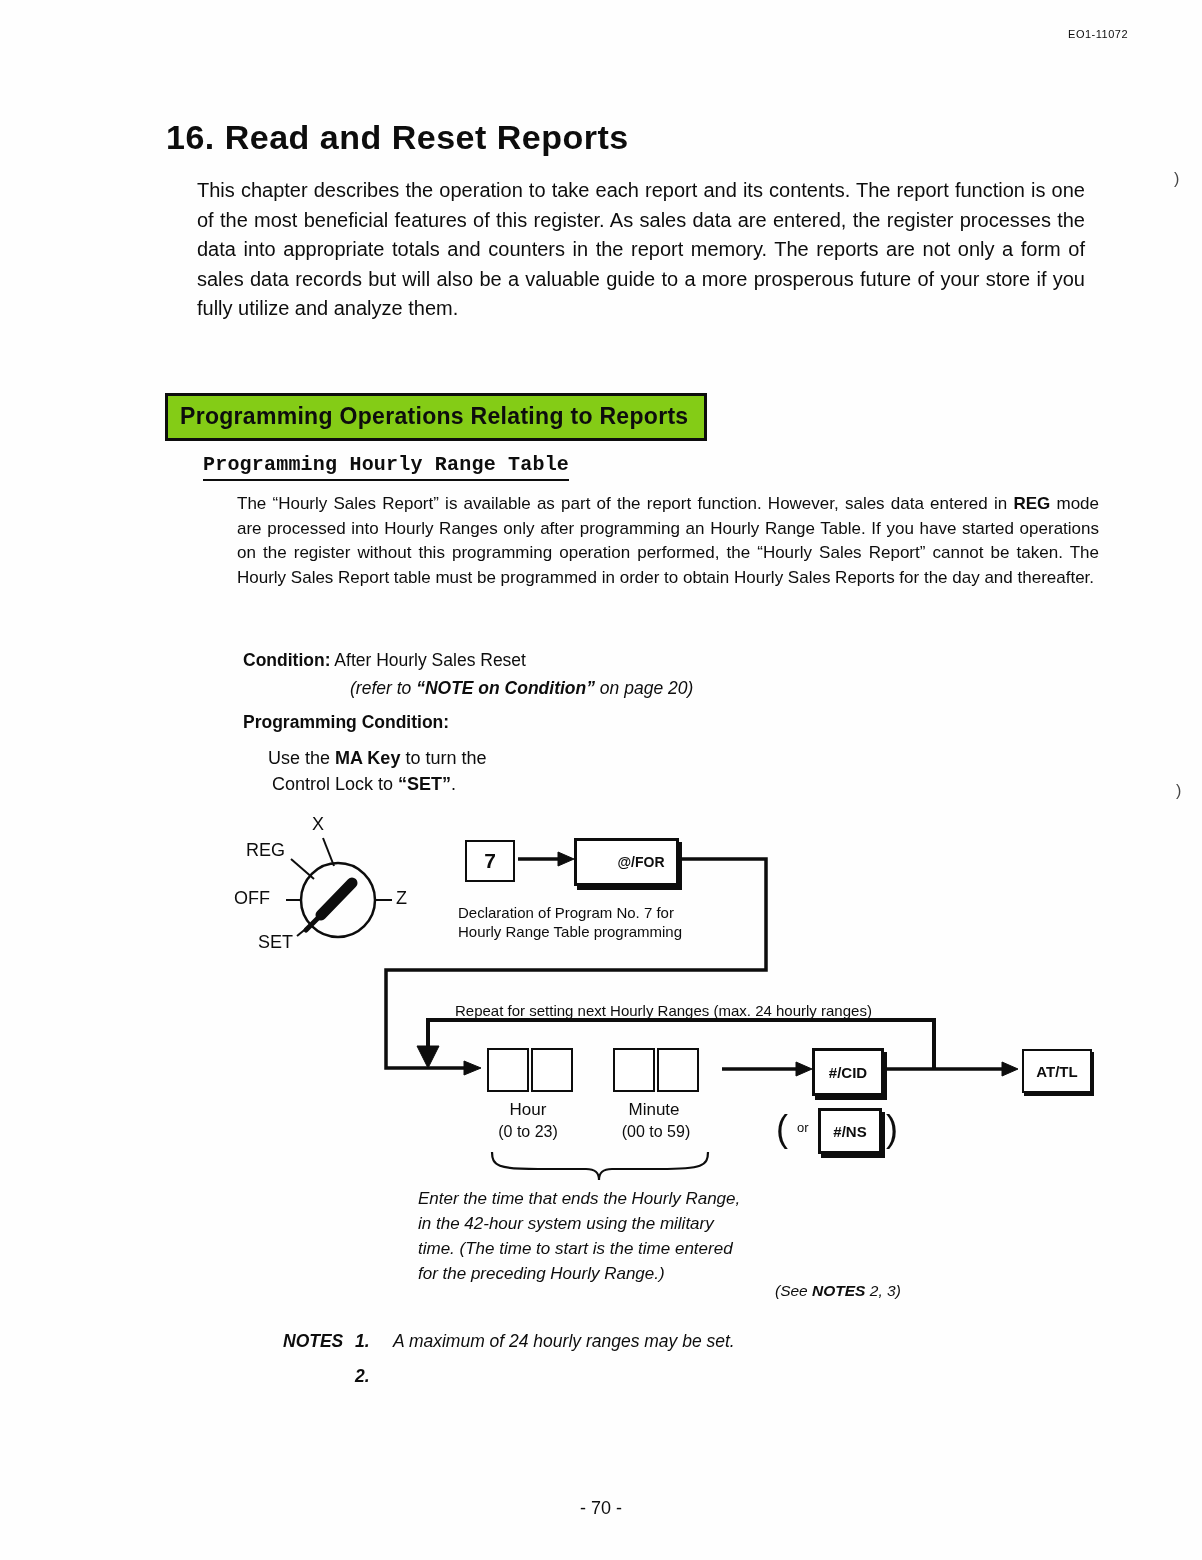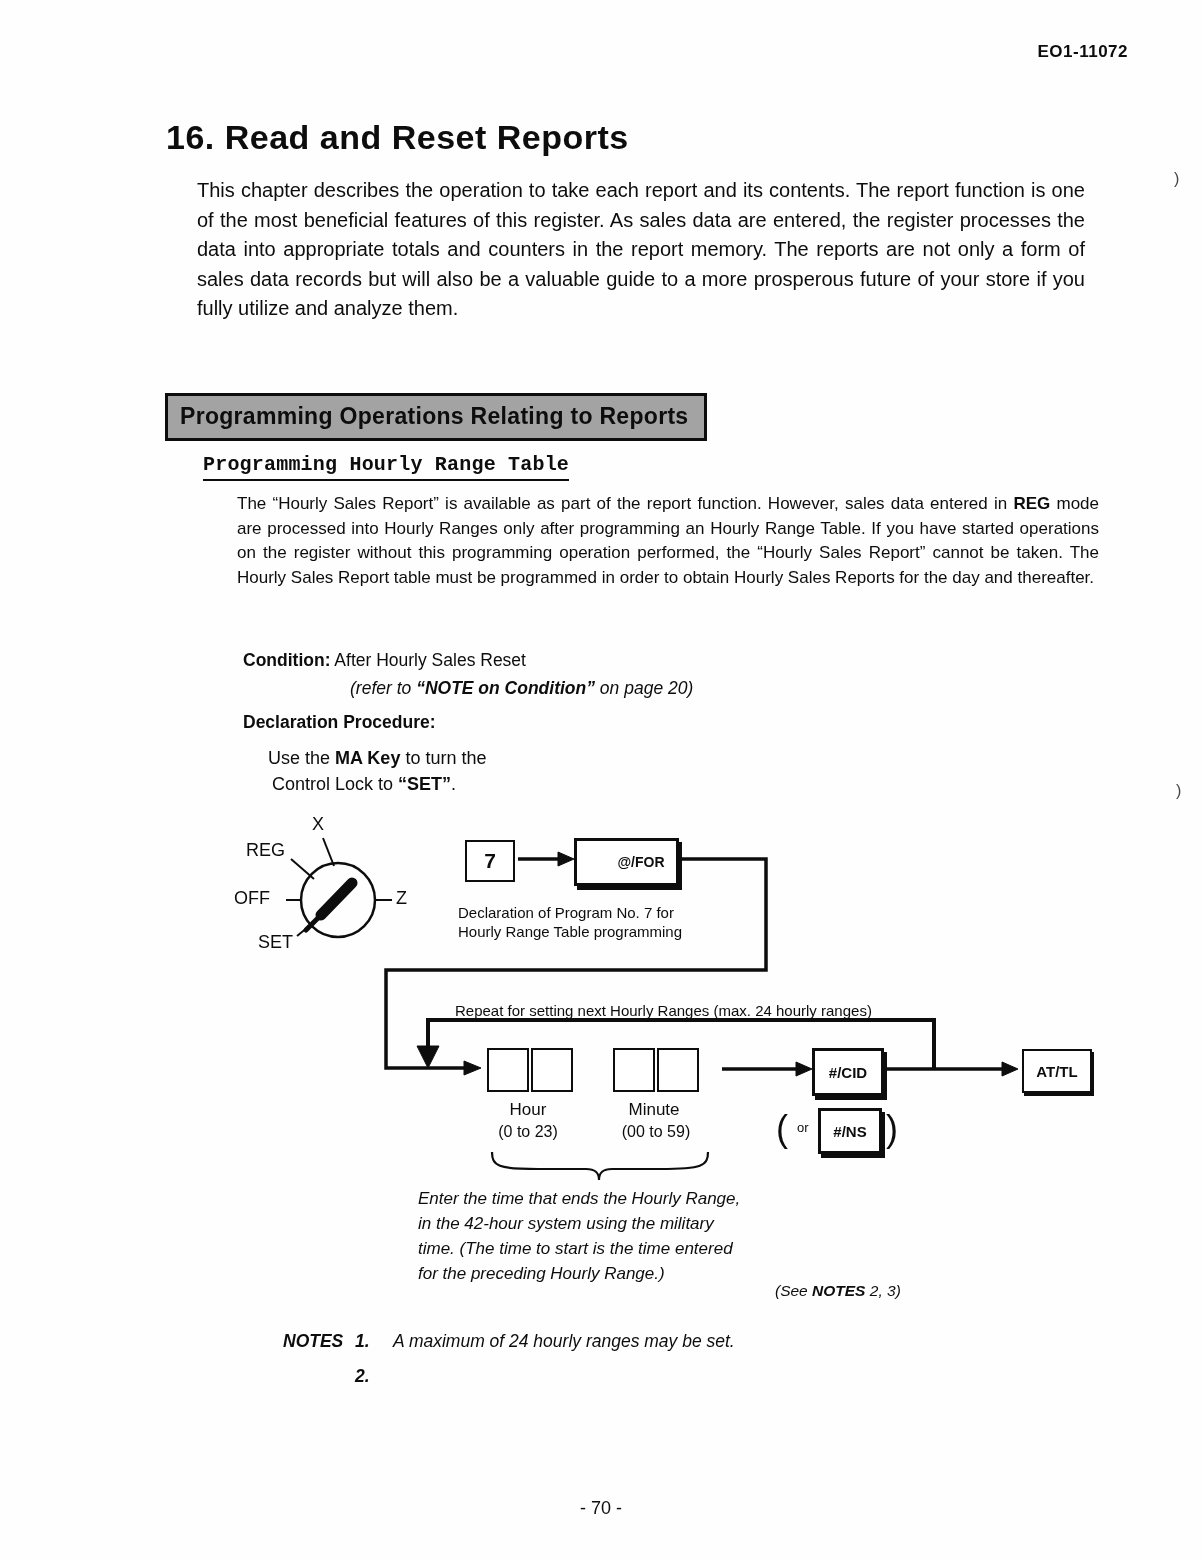--- a/index.html
+++ b/index.html
@@ -3,26 +3,26 @@
 <meta charset="utf-8">
 <style>
   html,body{margin:0;padding:0;background:#e9e9e9;}
   .page{
     position:relative;width:1202px;height:1560px;margin:0 auto;
     background:#fefefe;color:#0d0d0d;
     font-family:"Liberation Sans", sans-serif;
     overflow:hidden;
   }
   .abs{position:absolute;}
-  .doc-code{top:42px;right:74px;font-size:17px;font-weight:700;letter-spacing:.5px;}
+  .doc-code{top:28px;right:74px;font-size:11px;font-weight:400;letter-spacing:.5px;}
   .title{left:150px;top:102px;font-size:34px;font-weight:700;letter-spacing:.5px;}
   .intro{left:197px;top:176px;width:888px;font-size:20px;line-height:29.5px;text-align:justify;}
   .boxed-heading{
     left:165px;top:393px;border:3px solid #0d0d0d;padding:7px 16px 8px 12px;
-    font-size:23px;font-weight:700;letter-spacing:.3px;background:#a3a3a3;
+    font-size:23px;font-weight:700;letter-spacing:.3px;background:#84cc16;
   }
   .sub-heading{
     left:203px;top:453px;font-size:20px;font-weight:700;
     border-bottom:2.5px solid #0d0d0d;padding-bottom:3px;letter-spacing:.2px;font-family:Liberation Mono, monospace;
   }
   .body-par{left:237px;top:492px;width:862px;font-size:17px;line-height:24.5px;text-align:justify;}
   .cond{left:243px;top:650px;font-size:17.5px;}
   .cond b{font-weight:700;}
   .cond-refer{left:350px;top:678px;font-size:17.5px;font-style:italic;}
   .proc-label{left:243px;top:712px;font-size:17.5px;font-weight:700;}
@@ -72,21 +72,21 @@
   <div class="abs boxed-heading">Programming Operations Relating to Reports</div>
 
   <div class="abs sub-heading">Programming Hourly Range Table</div>
 
   <p class="abs body-par" style="margin:0;"><span>The “Hourly Sales Report” is available as part of the report function.  However, sales data entered in </span><b>REG</b><span> mode are processed into Hourly Ranges only after programming an Hourly Range Table.  If you have started operations on the register without this programming operation performed, the “Hourly Sales Report” cannot be taken.  The Hourly Sales Report table must be programmed in order to obtain Hourly Sales Reports for the day and thereafter.</span></p>
 
   <div class="abs cond"><b>Condition:</b><span> After Hourly Sales Reset</span></div>
 
   <div class="abs cond-refer"><span>(refer to </span><b>“NOTE on Condition”</b><span> on page 20)</span></div>
 
-  <div class="abs proc-label">Declaration Procedure:</div>
+  <div class="abs proc-label">Programming Condition:</div>
 
   <div class="abs use-1"><span>Use the </span><b>MA Key</b><span> to turn the</span></div>
   <div class="abs use-2"><span>Control Lock to </span><b>“SET”</b><span>.</span></div>
 
   <div class="abs diagram">
 
     <svg width="1202" height="505" viewBox="0 0 1202 505">
 
       <g stroke="#0d0d0d" fill="none">
         <circle cx="338" cy="88" r="37" stroke-width="2.5"></circle>

